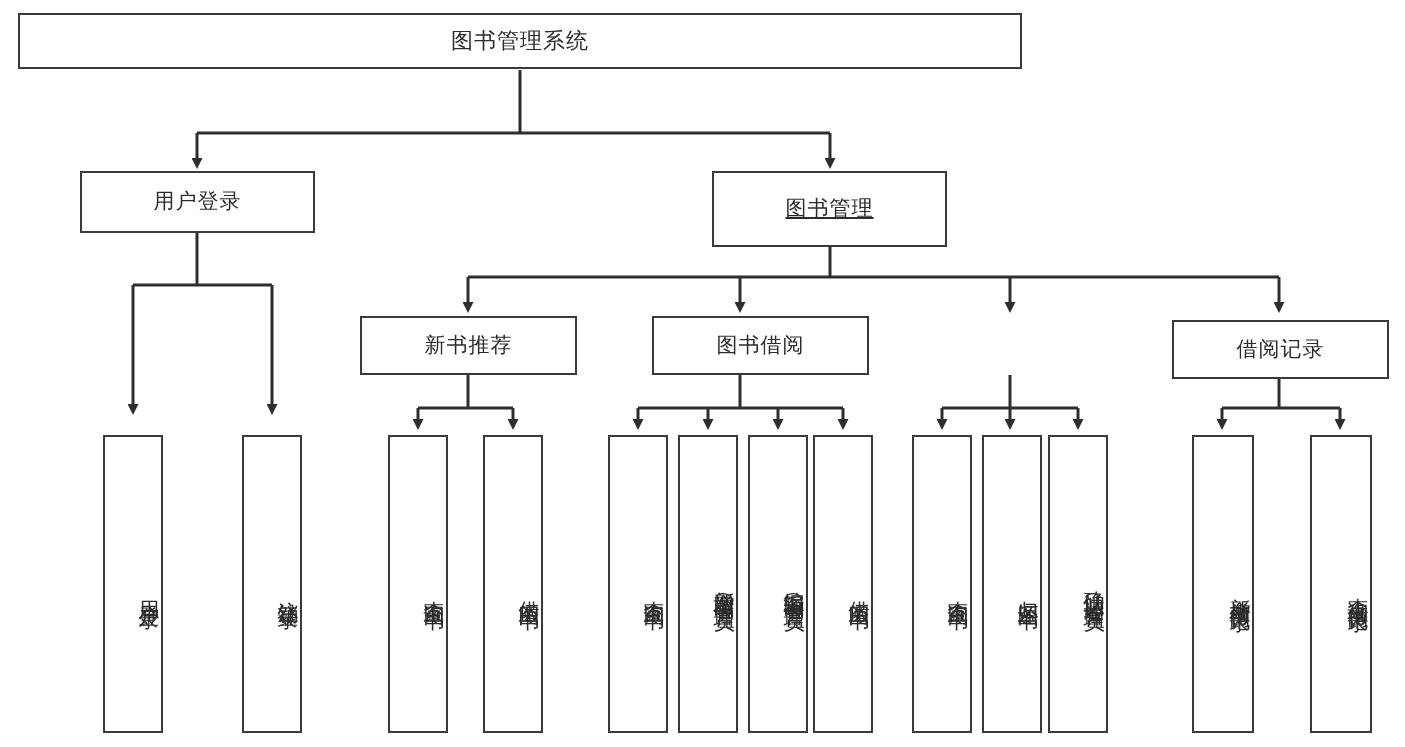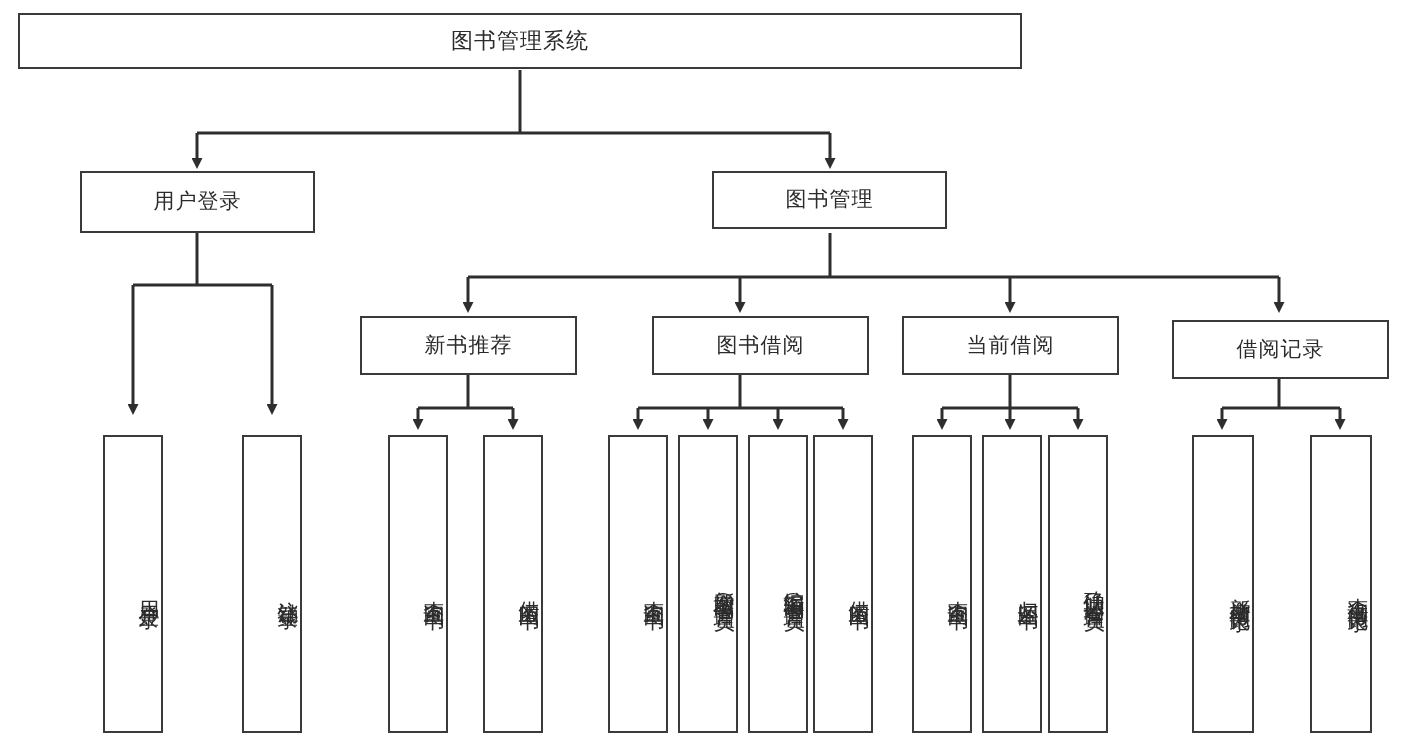--- a/index.html
+++ b/index.html
@@ -122,32 +122,29 @@
     </g>
   </svg>
 
   <div class="node node-root" style="left:18px; top:13px; width:1004px; height:56px;">
     <span>图书管理系统</span>
   </div>
 
   <div class="node node-h" style="left:80px; top:171px; width:235px; height:62px;">
     <span>用户登录</span>
   </div>
-  <div class="node node-h" style="left:712px; top:171px; width:235px; height:58px;">
+  <div class="node node-h" style="left:712px; top:171px; width:235px; height:76px;text-decoration:underline;">
     <span>图书管理</span>
   </div>
 
   <div class="node node-h" style="left:360px; top:316px; width:217px; height:59px;">
     <span>新书推荐</span>
   </div>
   <div class="node node-h" style="left:632px; top:316px; width:217px; height:59px;margin-left:20px;">
     <span>图书借阅</span>
-  </div>
-  <div class="node node-h" style="left:902px; top:316px; width:217px; height:59px;">
-    <span>当前借阅</span>
   </div>
   <div class="node node-h" style="left:1172px; top:320px; width:217px; height:59px;justify-content:center;">
     <span>借阅记录</span>
   </div>
 
   <div class="node node-v" style="left:103px; top:435px; width:60px; height:298px;">
     <span>用户登录</span>
   </div>
   <div class="node node-v" style="left:242px; top:435px; width:60px; height:298px;">
     <span>注销登录</span>

